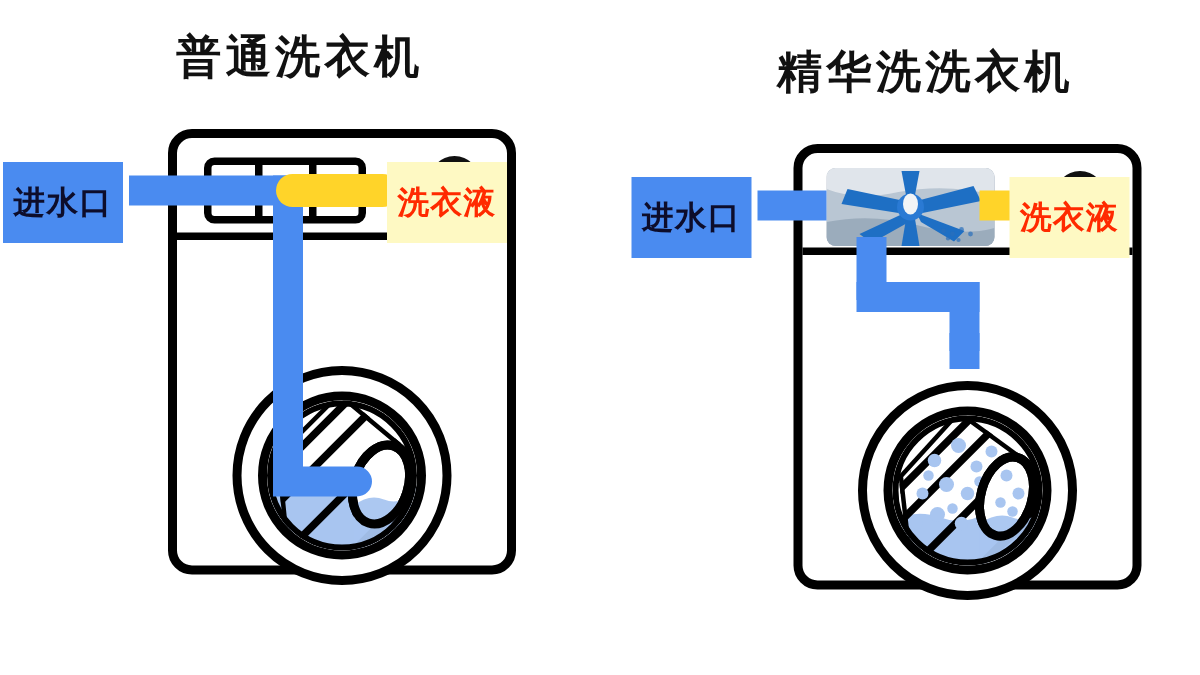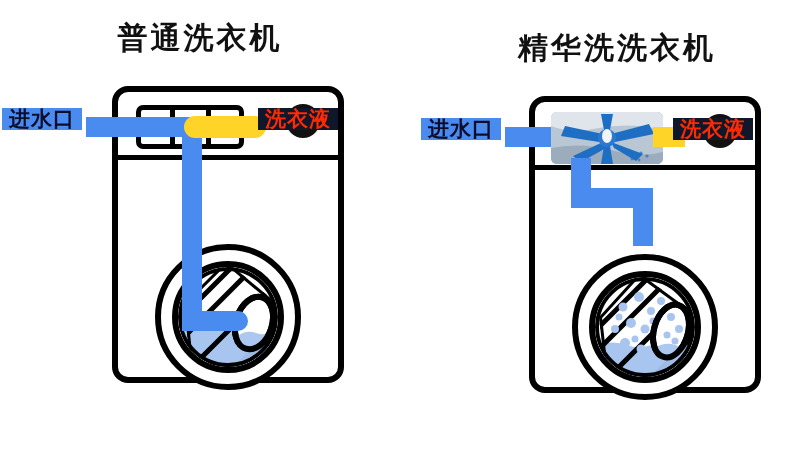--- a/index.html
+++ b/index.html
@@ -113,32 +113,32 @@
   
   .pipe{position:absolute;background:#4a8bf0;}
   .pipe.yellow{background:#ffd429;}
 
   
   .badge{
     position:absolute;
     font-weight:bold;
     font-size:21px;
     letter-spacing:1px;
-    padding:0 7px;
+    padding:16px 7px;
     line-height:1.05;
     white-space:nowrap;
     font-family:"DejaVu Sans","Liberation Sans",sans-serif;
   }
   .badge.inlet{
     background:#4a8bf0;
     color:#0d0d2b;
     left:2px;top:108px;
   }
   .badge.detergent{
-    background:#0f172a;
+    background:#fef9c3;
     color:#ff2a00;
     left:258px;top:108px;
   }
   .panel.right .badge.inlet{left:4px;}
   .panel.right .badge.detergent{left:256px;}
 
   .watermark{
     position:absolute;
     right:14px;bottom:12px;
     font-size:19px;

